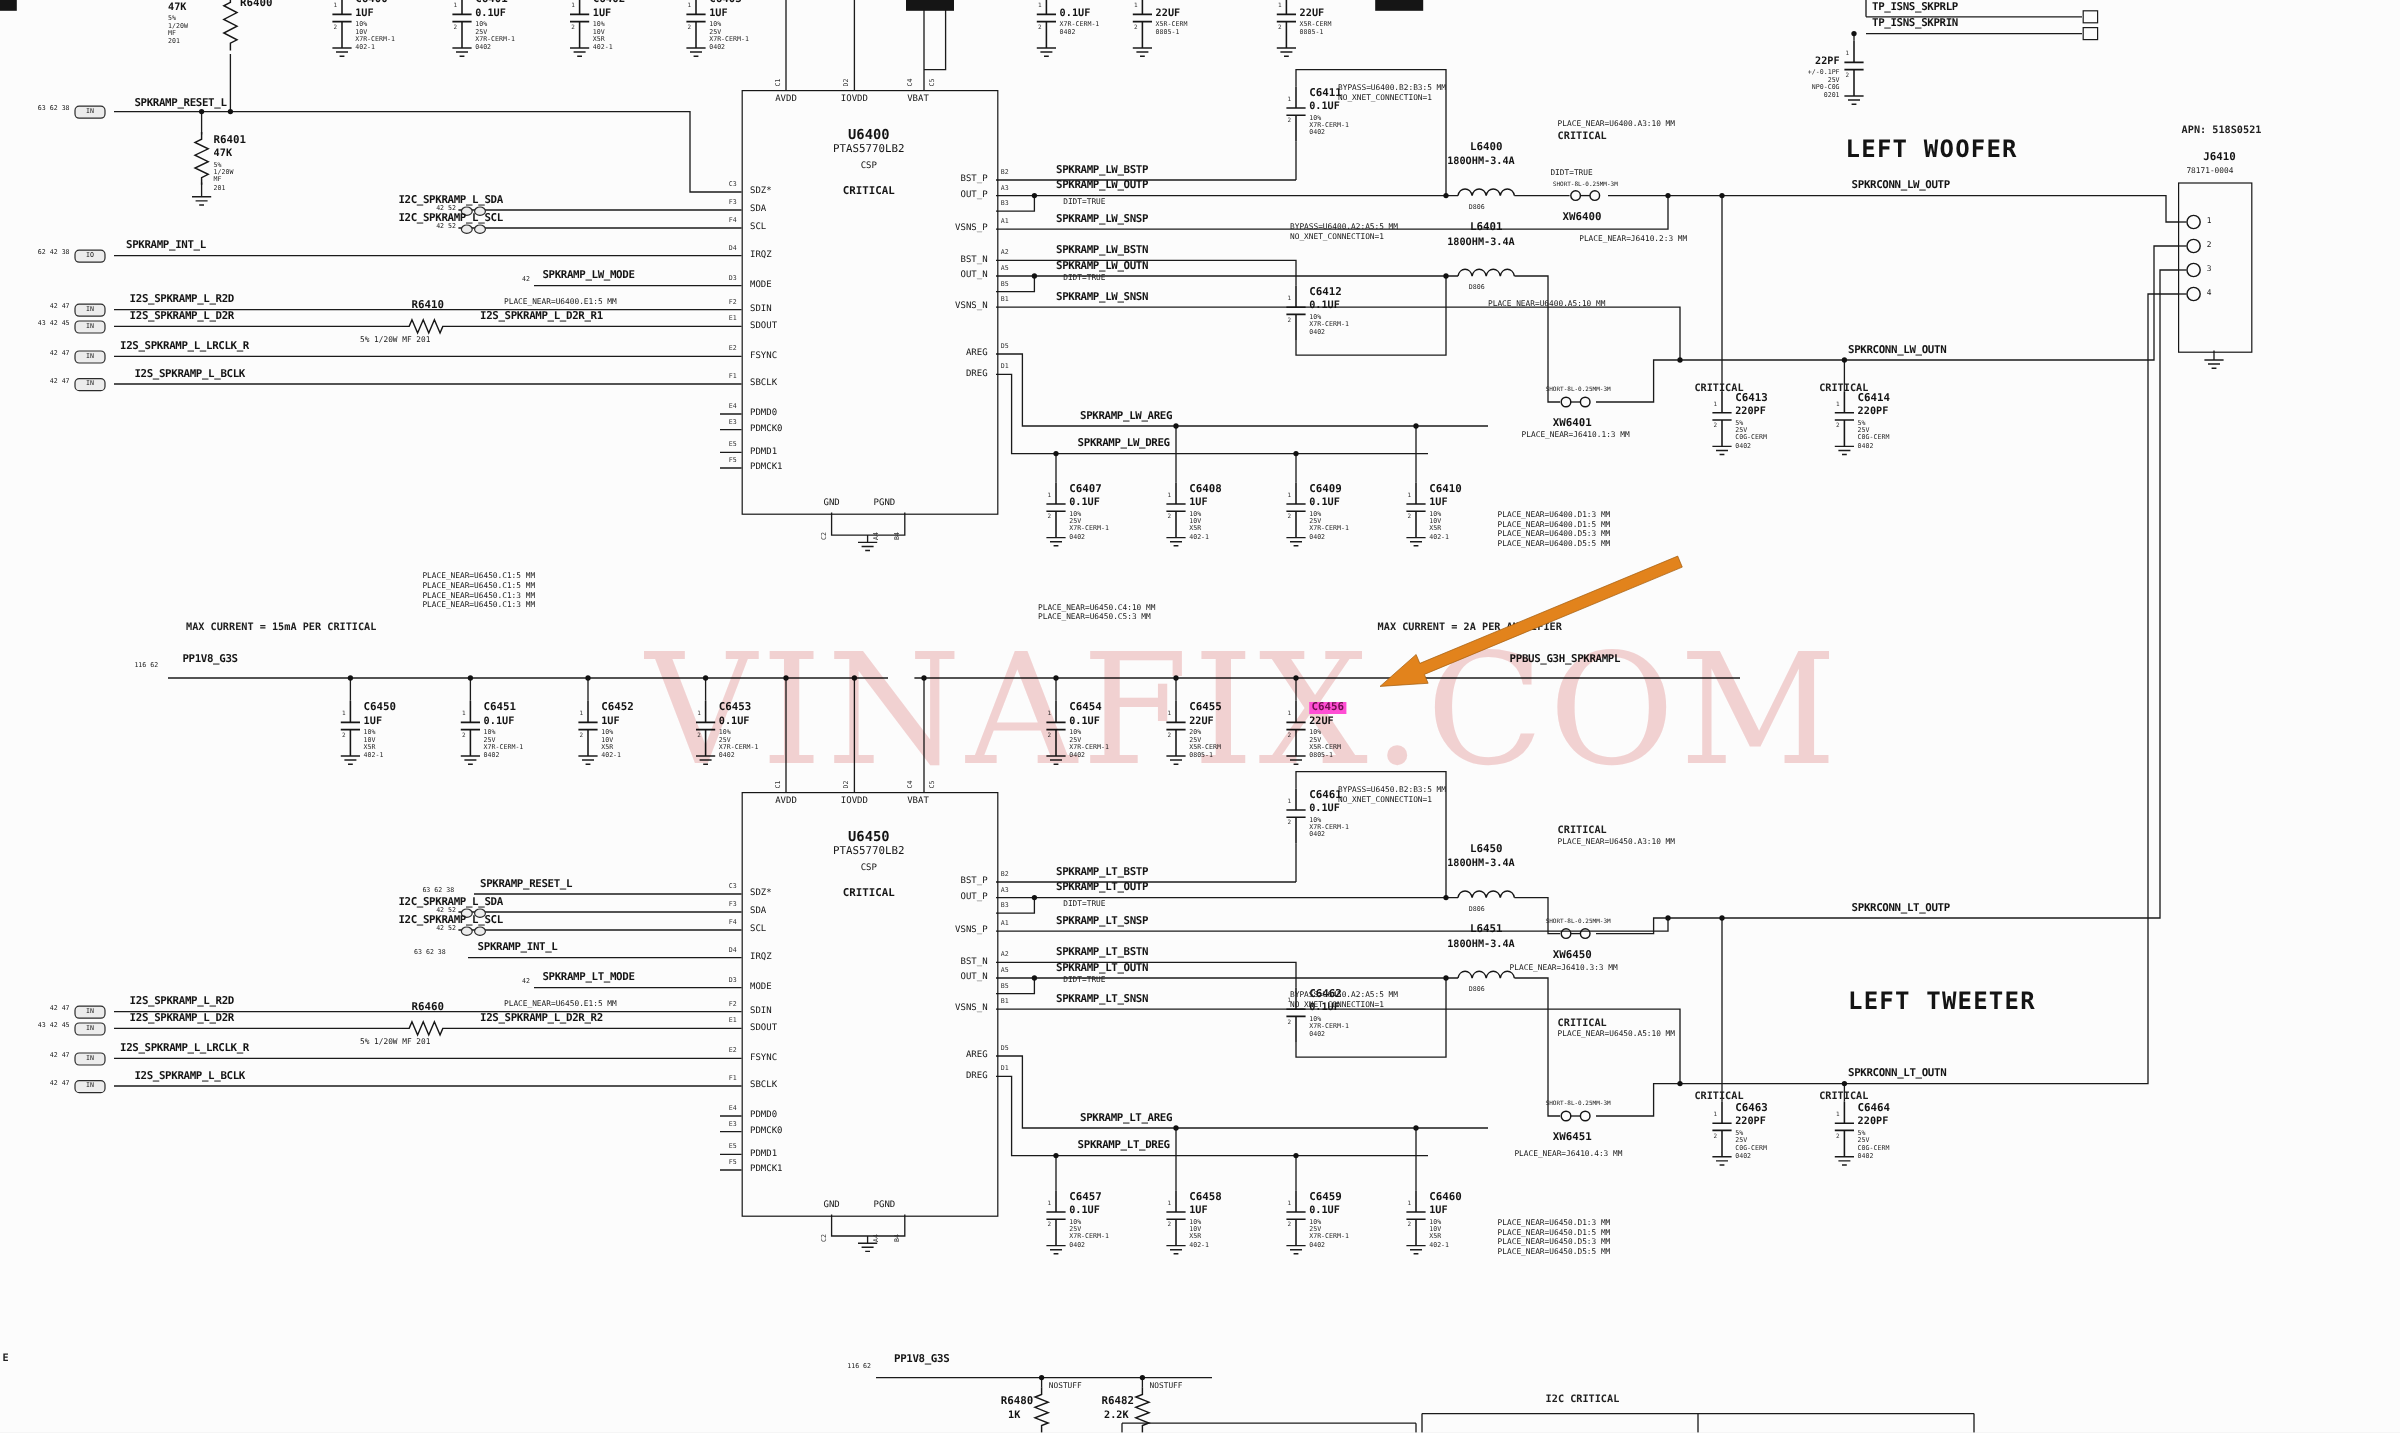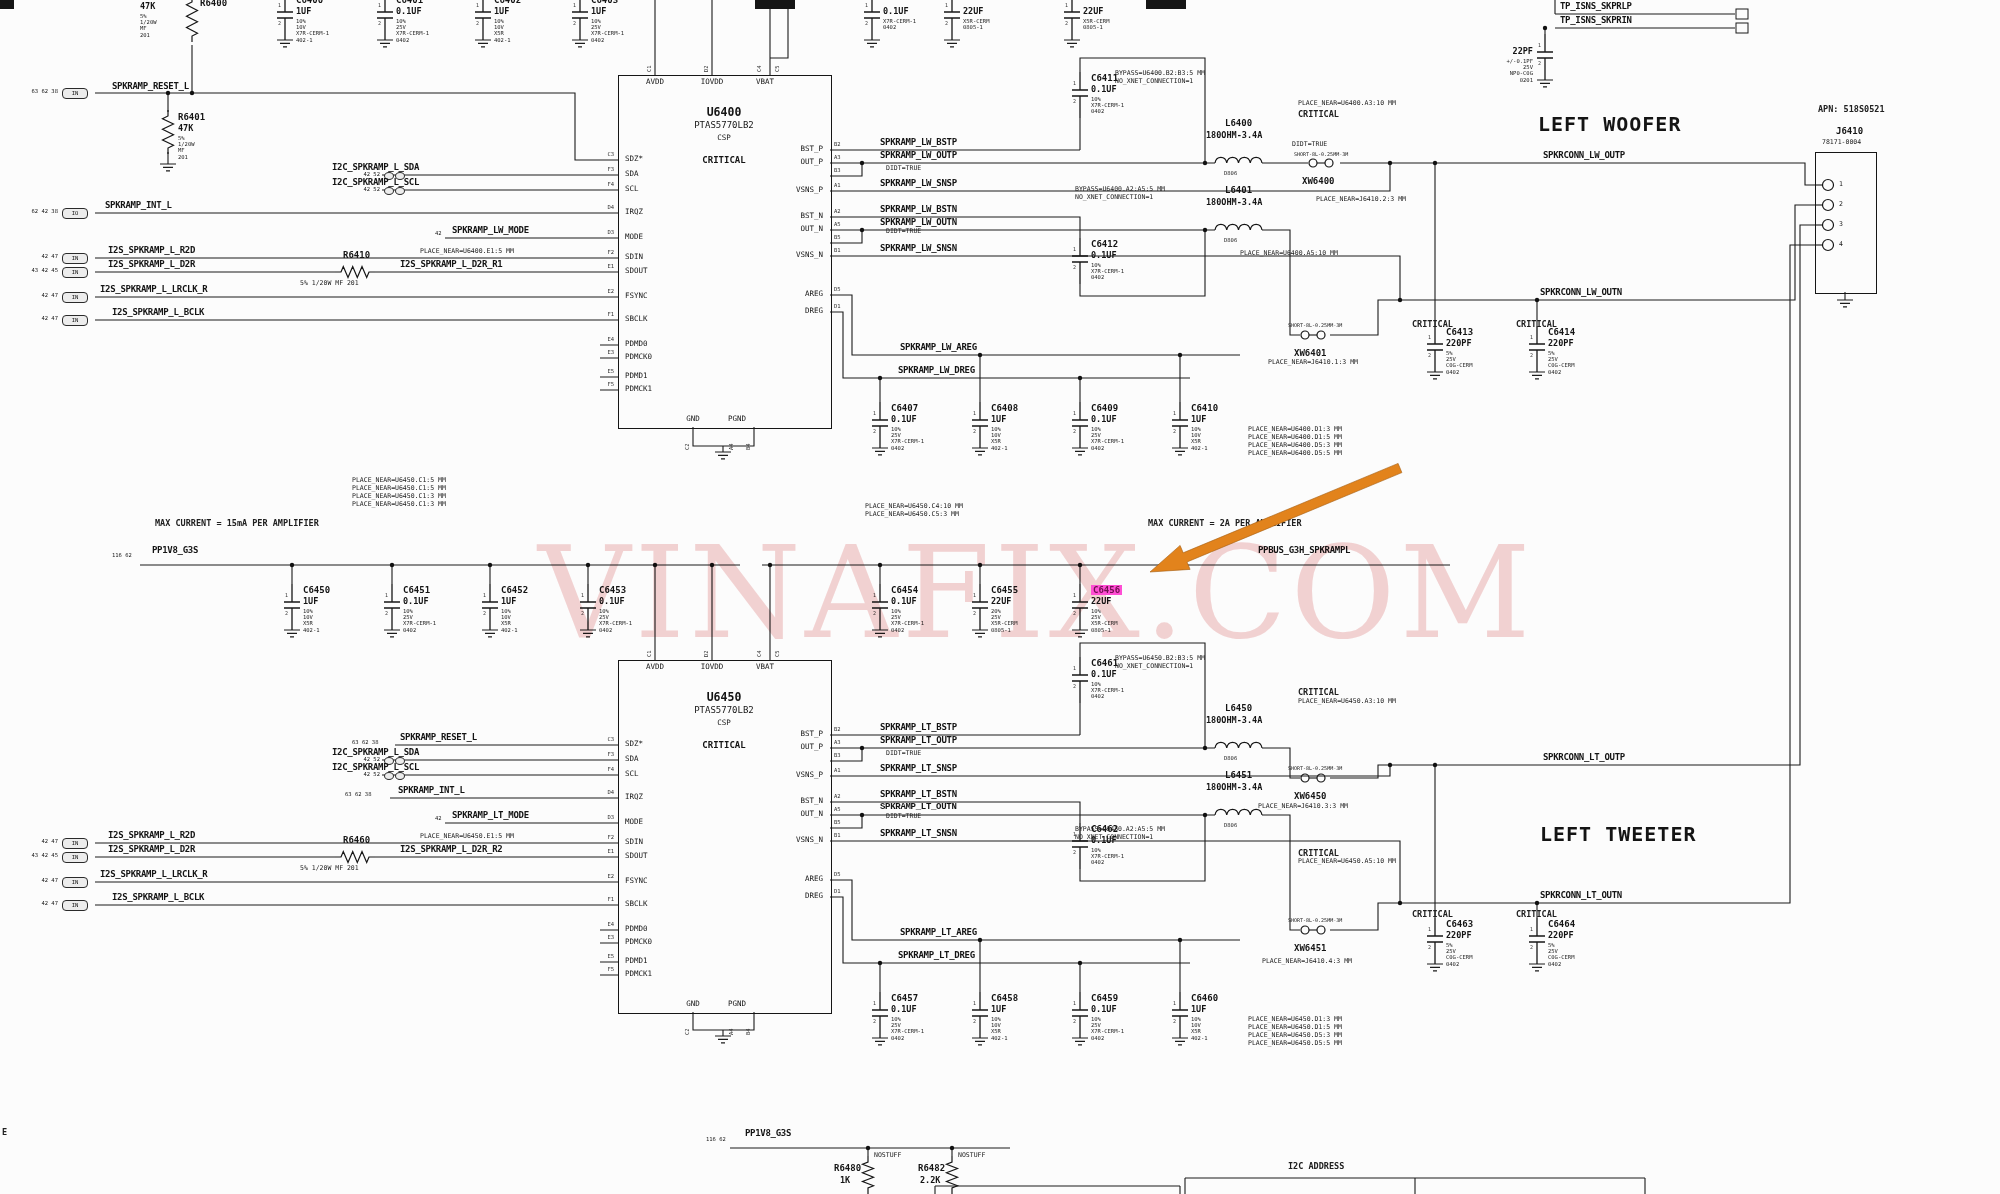--- a/index.html
+++ b/index.html
@@ -738,21 +738,21 @@
     <div class="net" style="left: 452px; top: 810px; text-align: right;">SPKRAMP_LT_MODE</div>
     <div class="net" style="left: 108px; top: 830px;">I2S_SPKRAMP_L_R2D</div>
     <div class="net" style="left: 108px; top: 844px;">I2S_SPKRAMP_L_D2R</div>
     <div class="net" style="left: 400px; top: 844px;">I2S_SPKRAMP_L_D2R_R2</div>
     <div class="net" style="left: 100px; top: 869px;">I2S_SPKRAMP_L_LRCLK_R</div>
     <div class="net" style="left: 112px; top: 892px;">I2S_SPKRAMP_L_BCLK</div>
     <div class="net" style="left: 880px; top: 722px;">SPKRAMP_LT_BSTP</div>
     <div class="net" style="left: 880px; top: 735px;">SPKRAMP_LT_OUTP</div>
     <div class="net" style="left: 880px; top: 763px;">SPKRAMP_LT_SNSP</div>
     <div class="net" style="left: 880px; top: 789px;">SPKRAMP_LT_BSTN</div>
-    <div class="net" style="left: 880px; top: 802px; font-family: Liberation Mono, monospace;">SPKRAMP_LT_OUTN</div>
+    <div class="net" style="left: 880px; top: 802px;">SPKRAMP_LT_OUTN</div>
     <div class="net" style="left: 880px; top: 828px;">SPKRAMP_LT_SNSN</div>
     <div class="net" style="left: 900px; top: 927px;">SPKRAMP_LT_AREG</div>
     <div class="net" style="left: 898px; top: 950px;">SPKRAMP_LT_DREG</div>
     <div class="net" style="left: 1543px; top: 752px;">SPKRCONN_LT_OUTP</div>
     <div class="net" style="left: 1540px; top: 890px;">SPKRCONN_LT_OUTN</div>
     <div class="net" style="left: 745px; top: 1128px;">PP1V8_G3S</div>
     <div class="net" style="left: 1560px; top: 1px;">TP_ISNS_SKPRLP</div>
     <div class="net" style="left: 1560px; top: 15px;">TP_ISNS_SKPRIN</div>
     <div class="note" style="left: 1115px; top: 70px;">BYPASS=U6400.B2:B3:5 MM</div>
     <div class="note" style="left: 1115px; top: 78px;">NO_XNET_CONNECTION=1</div>
@@ -767,21 +767,21 @@
     <div class="note n5" style="left: 1288px; top: 322px;">SHORT-8L-0.25MM-3M</div>
     <div class="note" style="left: 1268px; top: 359px;">PLACE_NEAR=J6410.1:3 MM</div>
     <div class="note" style="left: 1248px; top: 426px;">PLACE_NEAR=U6400.D1:3 MM</div>
     <div class="note" style="left: 1248px; top: 434px;">PLACE_NEAR=U6400.D1:5 MM</div>
     <div class="note" style="left: 1248px; top: 442px;">PLACE_NEAR=U6400.D5:3 MM</div>
     <div class="note" style="left: 1248px; top: 450px;">PLACE_NEAR=U6400.D5:5 MM</div>
     <div class="note" style="left: 352px; top: 477px;">PLACE_NEAR=U6450.C1:5 MM</div>
     <div class="note" style="left: 352px; top: 485px;">PLACE_NEAR=U6450.C1:5 MM</div>
     <div class="note" style="left: 352px; top: 493px;">PLACE_NEAR=U6450.C1:3 MM</div>
     <div class="note" style="left: 352px; top: 501px;">PLACE_NEAR=U6450.C1:3 MM</div>
-    <div class="note n9" style="left: 155px; top: 519px;">MAX CURRENT = 15mA PER AMPLIFIER</div>
+    <div class="note n9" style="left: 155px; top: 519px;">MAX CURRENT = 15mA PER CRITICAL</div>
     <div class="note n9" style="left: 1148px; top: 519px;">MAX CURRENT = 2A PER AMPLIFIER</div>
     <div class="note" style="left: 865px; top: 503px;">PLACE_NEAR=U6450.C4:10 MM</div>
     <div class="note" style="left: 865px; top: 511px;">PLACE_NEAR=U6450.C5:3 MM</div>
     <div class="note" style="left: 1115px; top: 655px;">BYPASS=U6450.B2:B3:5 MM</div>
     <div class="note" style="left: 1115px; top: 663px;">NO_XNET_CONNECTION=1</div>
     <div class="note n9" style="left: 1298px; top: 688px;">CRITICAL</div>
     <div class="note" style="left: 1298px; top: 698px;">PLACE_NEAR=U6450.A3:10 MM</div>
     <div class="note n5" style="left: 1288px; top: 765px;">SHORT-8L-0.25MM-3M</div>
     <div class="note" style="left: 1258px; top: 803px;">PLACE_NEAR=J6410.3:3 MM</div>
     <div class="note" style="left: 1075px; top: 826px;">BYPASS=U6450.A2:A5:5 MM</div>
@@ -801,21 +801,21 @@
     <div class="note" style="left: 420px; top: 248px;">PLACE_NEAR=U6400.E1:5 MM</div>
     <div class="note" style="left: 420px; top: 833px;">PLACE_NEAR=U6450.E1:5 MM</div>
     <div class="note" style="left: 300px; top: 280px;">5% 1/20W MF 201</div>
     <div class="note" style="left: 300px; top: 865px;">5% 1/20W MF 201</div>
     <div class="note" style="left: 886px; top: 165px;">DIDT=TRUE</div>
     <div class="note" style="left: 886px; top: 228px;">DIDT=TRUE</div>
     <div class="note" style="left: 886px; top: 750px;">DIDT=TRUE</div>
     <div class="note" style="left: 886px; top: 813px;">DIDT=TRUE</div>
     <div class="note" style="left: 874px; top: 1152px;">NOSTUFF</div>
     <div class="note" style="left: 958px; top: 1152px;">NOSTUFF</div>
-    <div class="note n9" style="left: 1288px; top: 1162px;">I2C ADDRESS</div>
+    <div class="note n9" style="left: 1288px; top: 1162px;">I2C CRITICAL</div>
     <div class="note n9" style="left: 1818px; top: 105px;">APN: 518S0521</div>
     <div class="note n6" style="left: 435px; top: 230px;">42</div>
     <div class="note n6" style="left: 435px; top: 815px;">42</div>
     <div class="note n6" style="left: 352px; top: 739px;">63 62 38</div>
     <div class="note n6" style="left: 345px; top: 791px;">63 62 38</div>
     <div class="note n6" style="left: 112px; top: 552px;">116 62</div>
     <div class="note n6" style="left: 706px; top: 1136px;">116 62</div>
     <div class="note n9" style="left: 2px; top: 1128px;">E</div>
     <div class="bigl" style="left: 1538px; top: 112px;">LEFT WOOFER</div>
     <div class="bigl" style="left: 1540px; top: 822px;">LEFT TWEETER</div>

